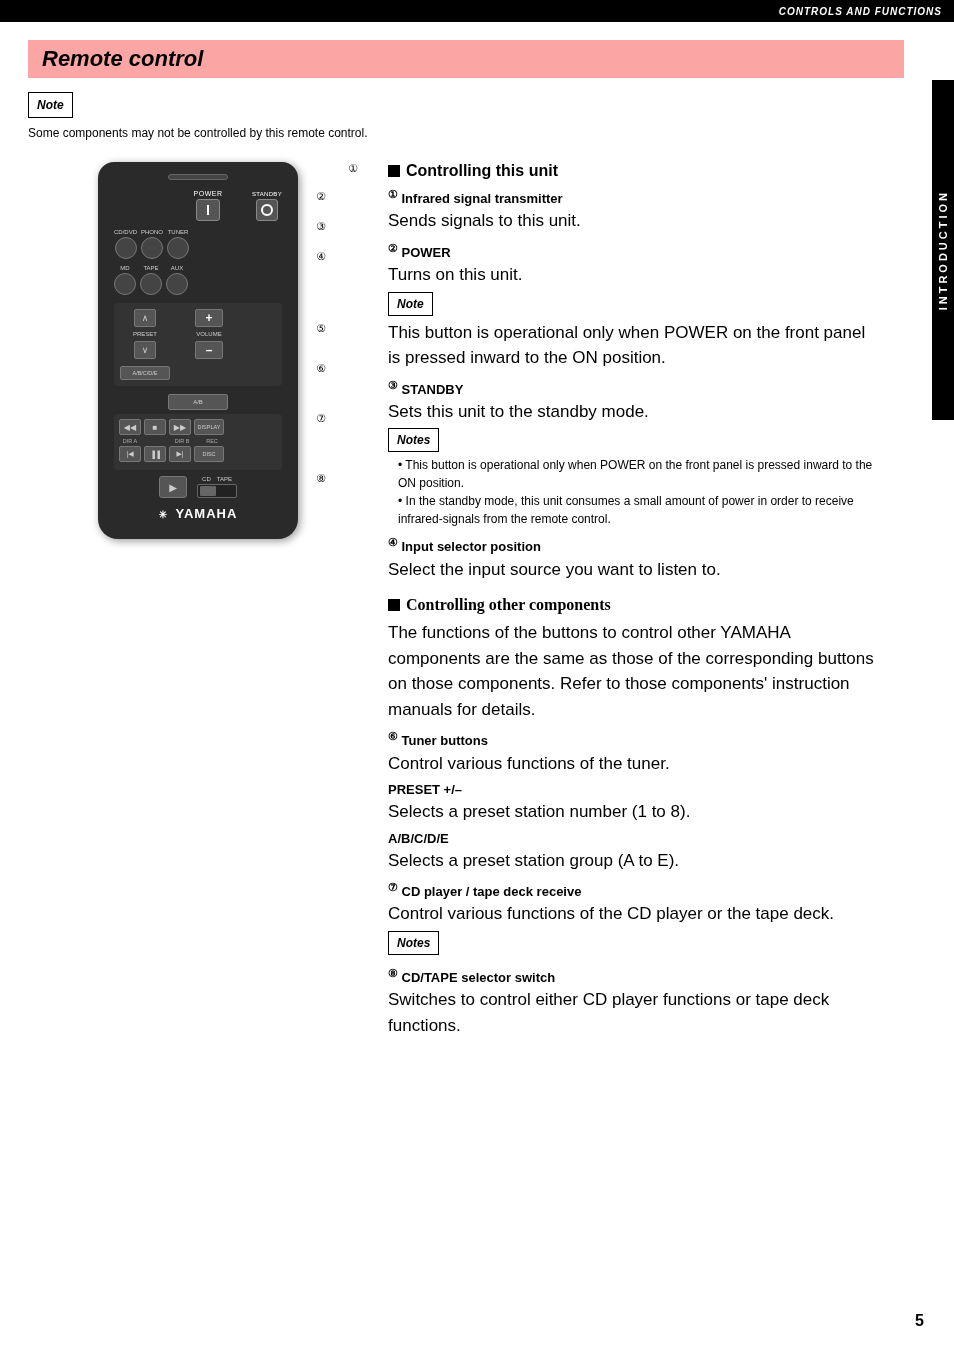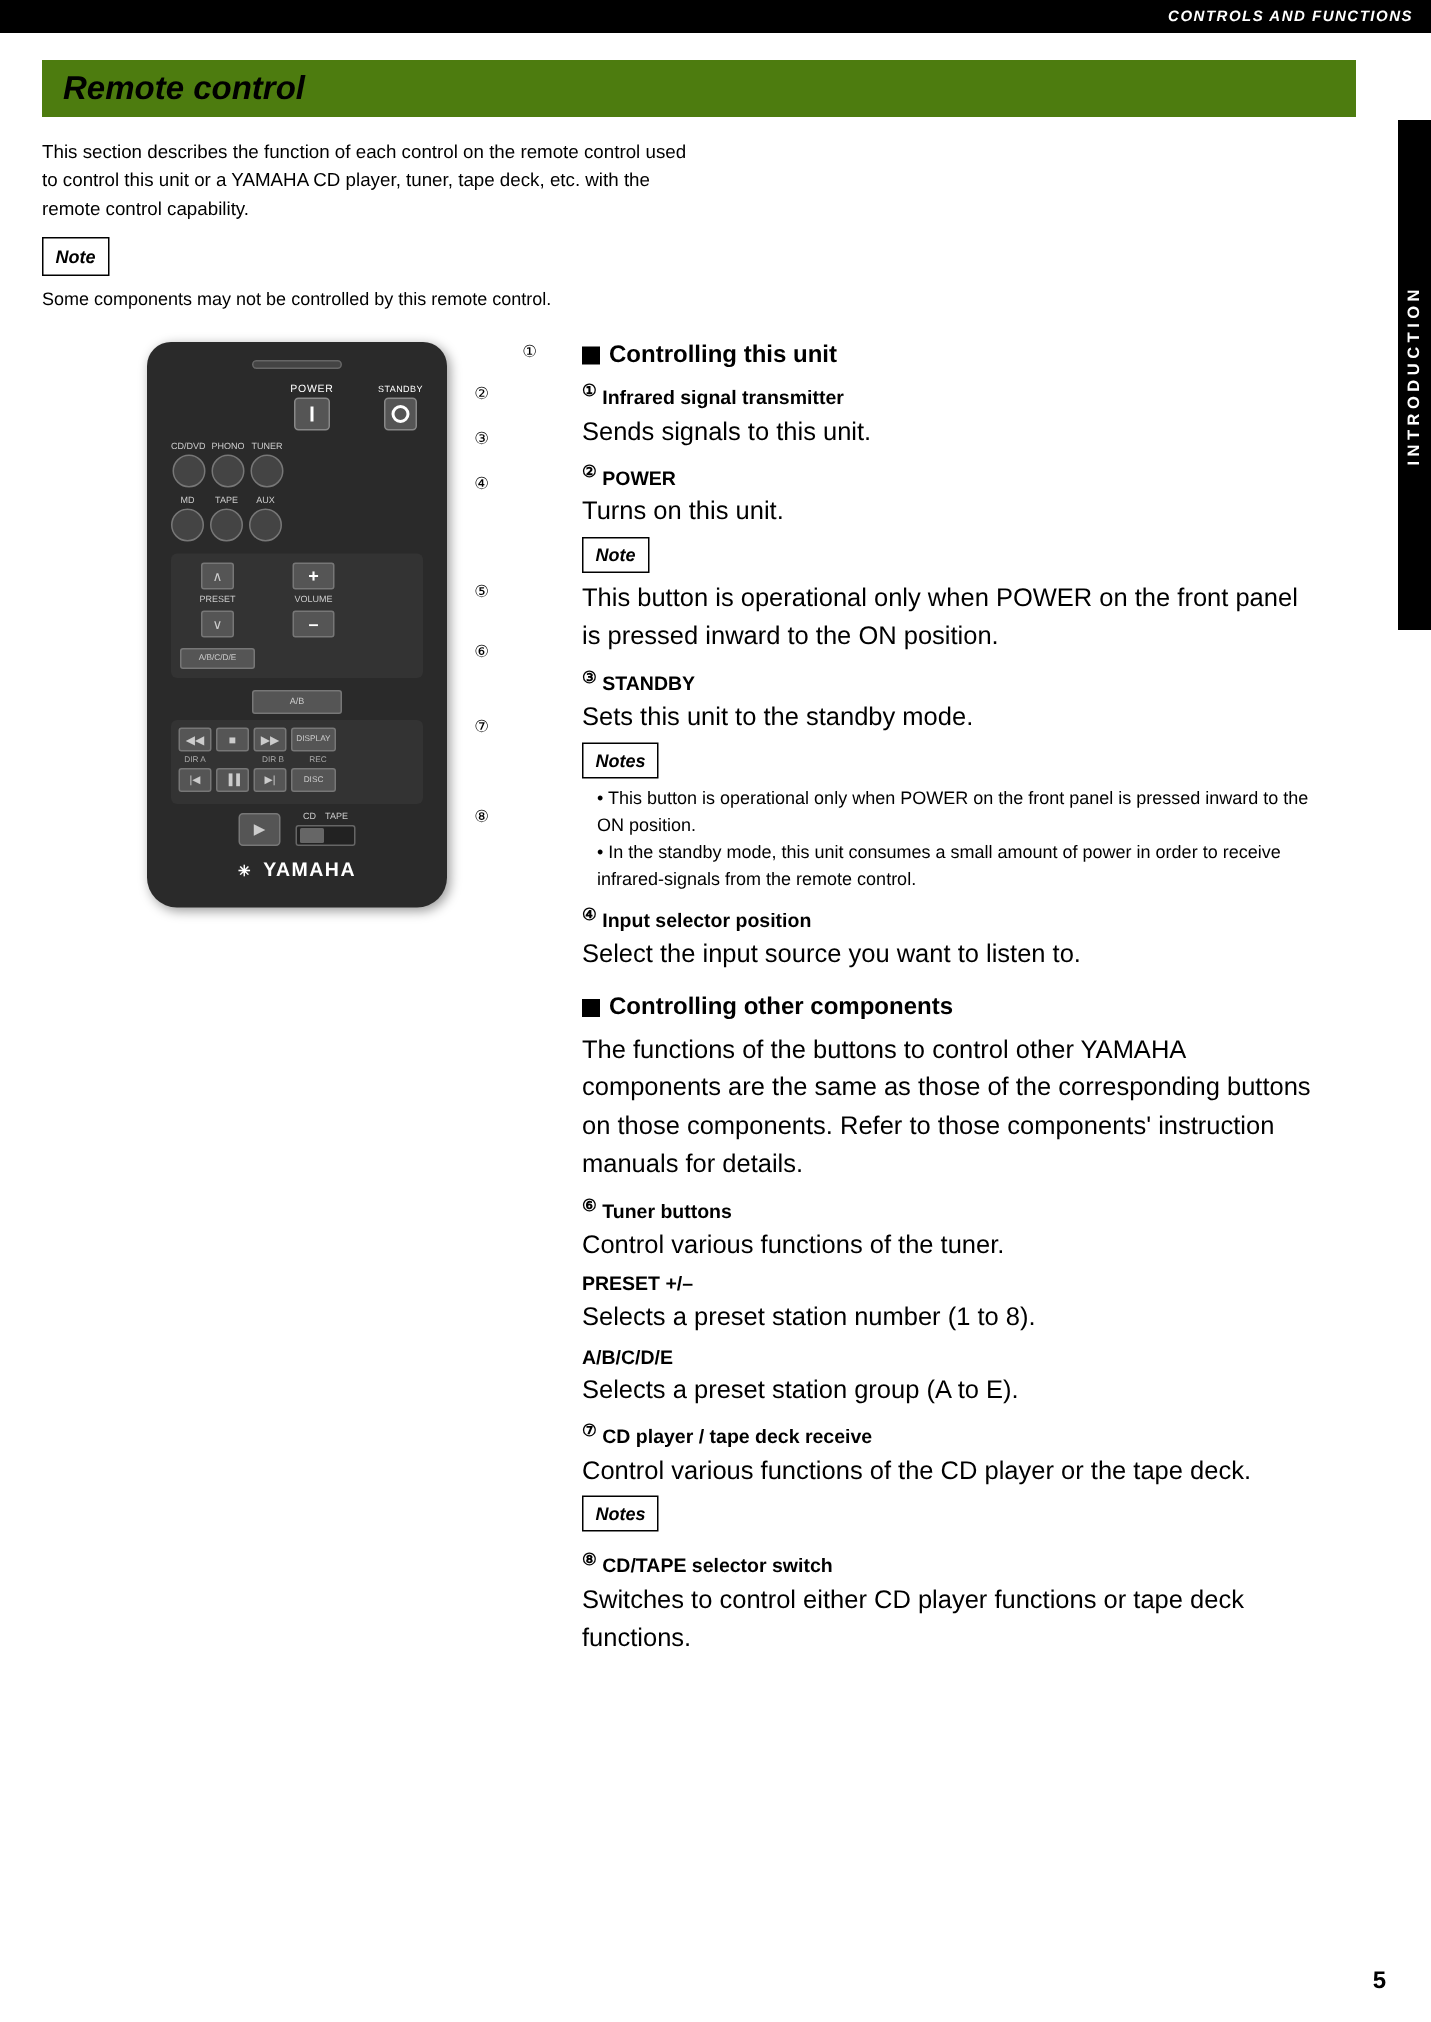--- a/index.html
+++ b/index.html
@@ -63,21 +63,21 @@
     }
 
     
     .main-content {
       padding: 18px 30px 40px 28px;
       padding-right: 50px;
     }
 
     
     .page-title {
-      background: #4d7c0f;
+      background: #fca5a5;
       padding: 6px 14px;
       font-size: 22px;
       font-style: italic;
       font-weight: bold;
       margin-bottom: 14px;
       display: inline-block;
       width: 100%;
     }
 
     .intro-text {
@@ -478,21 +478,20 @@
 </div>
 
 <div class="page-num">5</div>
 
 <div class="main-content">
 
   
   <div class="page-title">Remote control</div>
 
   
-  <p class="intro-text">This section describes the function of each control on the remote control used to control this unit or a YAMAHA CD player, tuner, tape deck, etc. with the remote control capability.</p>
 
   
   <div class="note-box">Note</div>
   <p class="note-content">Some components may not be controlled by this remote control.</p>
 
   
   <div class="two-col">
 
     <div class="left-col">
       <div class="remote-wrapper">
@@ -693,21 +692,21 @@
       
       <div class="item-heading">
         <span class="circle-num">④</span>
         <strong>Input selector position</strong>
       </div>
       <p class="item-text">Select the input source you want to listen to.</p>
 
       
 
       
-      <div class="section-heading" style="margin-top:14px;">
+      <div class="section-heading" style="margin-top:14px;font-family:Liberation Serif, serif;">
         <div class="black-square"></div>
         <span class="section-title">Controlling other components</span>
       </div>
       <p class="item-text">The functions of the buttons to control other YAMAHA components are the same as those of the corresponding buttons on those components. Refer to those components' instruction manuals for details.</p>
 
       
       <div class="item-heading">
         <span class="circle-num">⑥</span>
         <strong>Tuner buttons</strong>
       </div>

